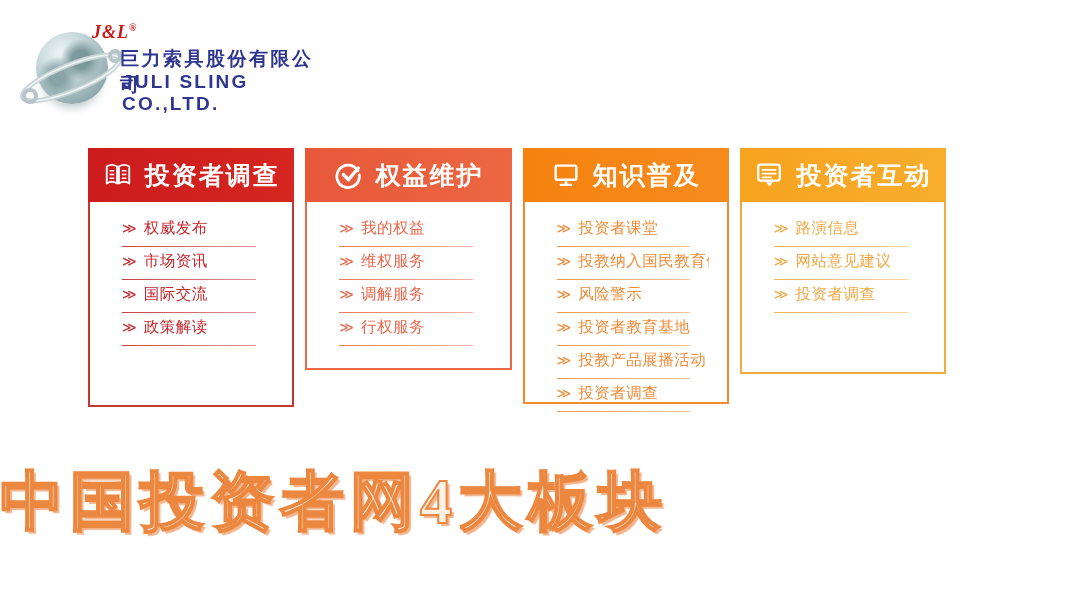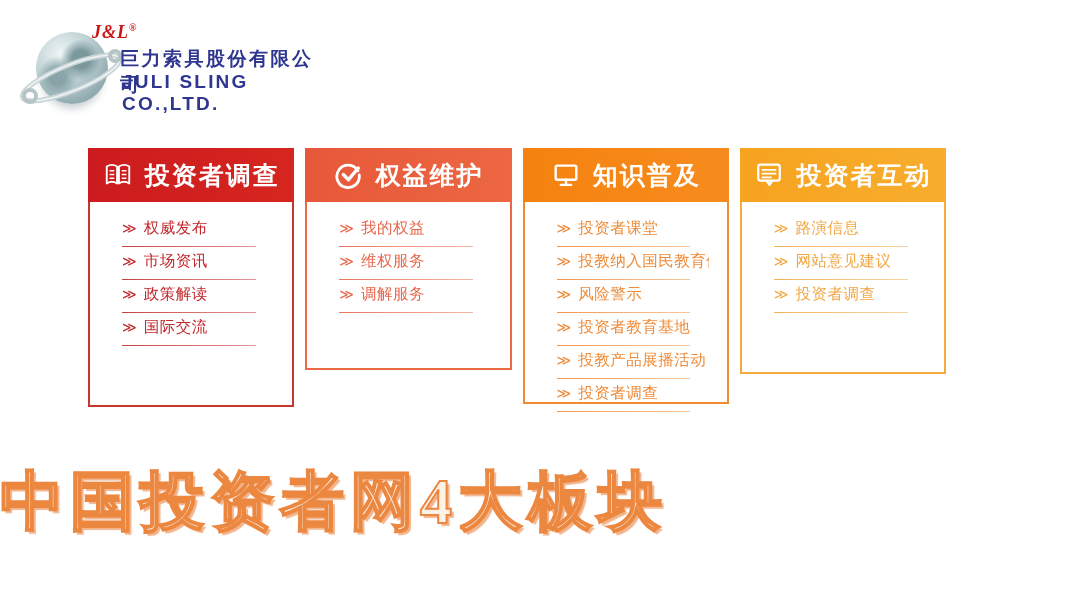--- a/index.html
+++ b/index.html
@@ -90,38 +90,39 @@
             <path d="M4 7 Q9.5 3.5 15 7 V25 Q9.5 21.5 4 25 Z"></path>
             <path d="M17 7 Q22.5 3.5 28 7 V25 Q22.5 21.5 17 25 Z"></path>
             <path stroke-width="1.7" d="M7 11.5 h5 M7 15.5 h5 M7 19.5 h5 M20 11.5 h5 M20 15.5 h5 M20 19.5 h5"></path>
           </svg>
         </span>
         <span class="panel-title">投资者调查</span>
       </div>
       <ul class="panel-body" style="height:205px">
         <li class="panel-item"><span class="chev">≫</span><span class="label">权威发布</span></li>
         <li class="panel-item"><span class="chev">≫</span><span class="label">市场资讯</span></li>
+        <li class="panel-item"><span class="chev">≫</span><span class="label">国际交流</span></li>
         <li class="panel-item"><span class="chev">≫</span><span class="label">政策解读</span></li>
-        <li class="panel-item"><span class="chev">≫</span><span class="label">国际交流</span></li>
       </ul>
     </section>
     <section class="panel" style="--hc1: #e7583a; --hc2: #ec6742; --ic: #e7664b; --bc: #e96a45;">
       <div class="panel-header">
         <span class="panel-icon">
           <svg width="30" height="30" viewBox="0 0 32 32" fill="none" stroke="#ffffff" stroke-linecap="round" stroke-linejoin="round">
             <path stroke-width="3" d="M26.5 11.5 A12 12 0 1 0 28 16"></path>
             <path stroke-width="3.6" d="M11 15.5 L16.5 21 L27 8.5"></path>
           </svg>
         </span>
         <span class="panel-title">权益维护</span>
       </div>
       <ul class="panel-body" style="height:168px">
         <li class="panel-item"><span class="chev">≫</span><span class="label">我的权益</span></li>
         <li class="panel-item"><span class="chev">≫</span><span class="label">维权服务</span></li>
         <li class="panel-item"><span class="chev">≫</span><span class="label">调解服务</span></li>
+        <li class="panel-item"><span class="chev">≫</span><span class="label">行权服务</span></li>
       </ul>
     </section>
     <section class="panel" style="--hc1: #f5820f; --hc2: #f78c1e; --ic: #ef8b38; --bc: #f18c2e;">
       <div class="panel-header">
         <span class="panel-icon">
           <svg width="30" height="30" viewBox="0 0 32 32" fill="none" stroke="#ffffff" stroke-width="2.6" stroke-linecap="round" stroke-linejoin="round">
             <rect x="5" y="6" width="22" height="15" rx="1.5"></rect>
             <path d="M16 21 V25.5 M10.5 26.5 H21.5"></path>
           </svg>
         </span>

